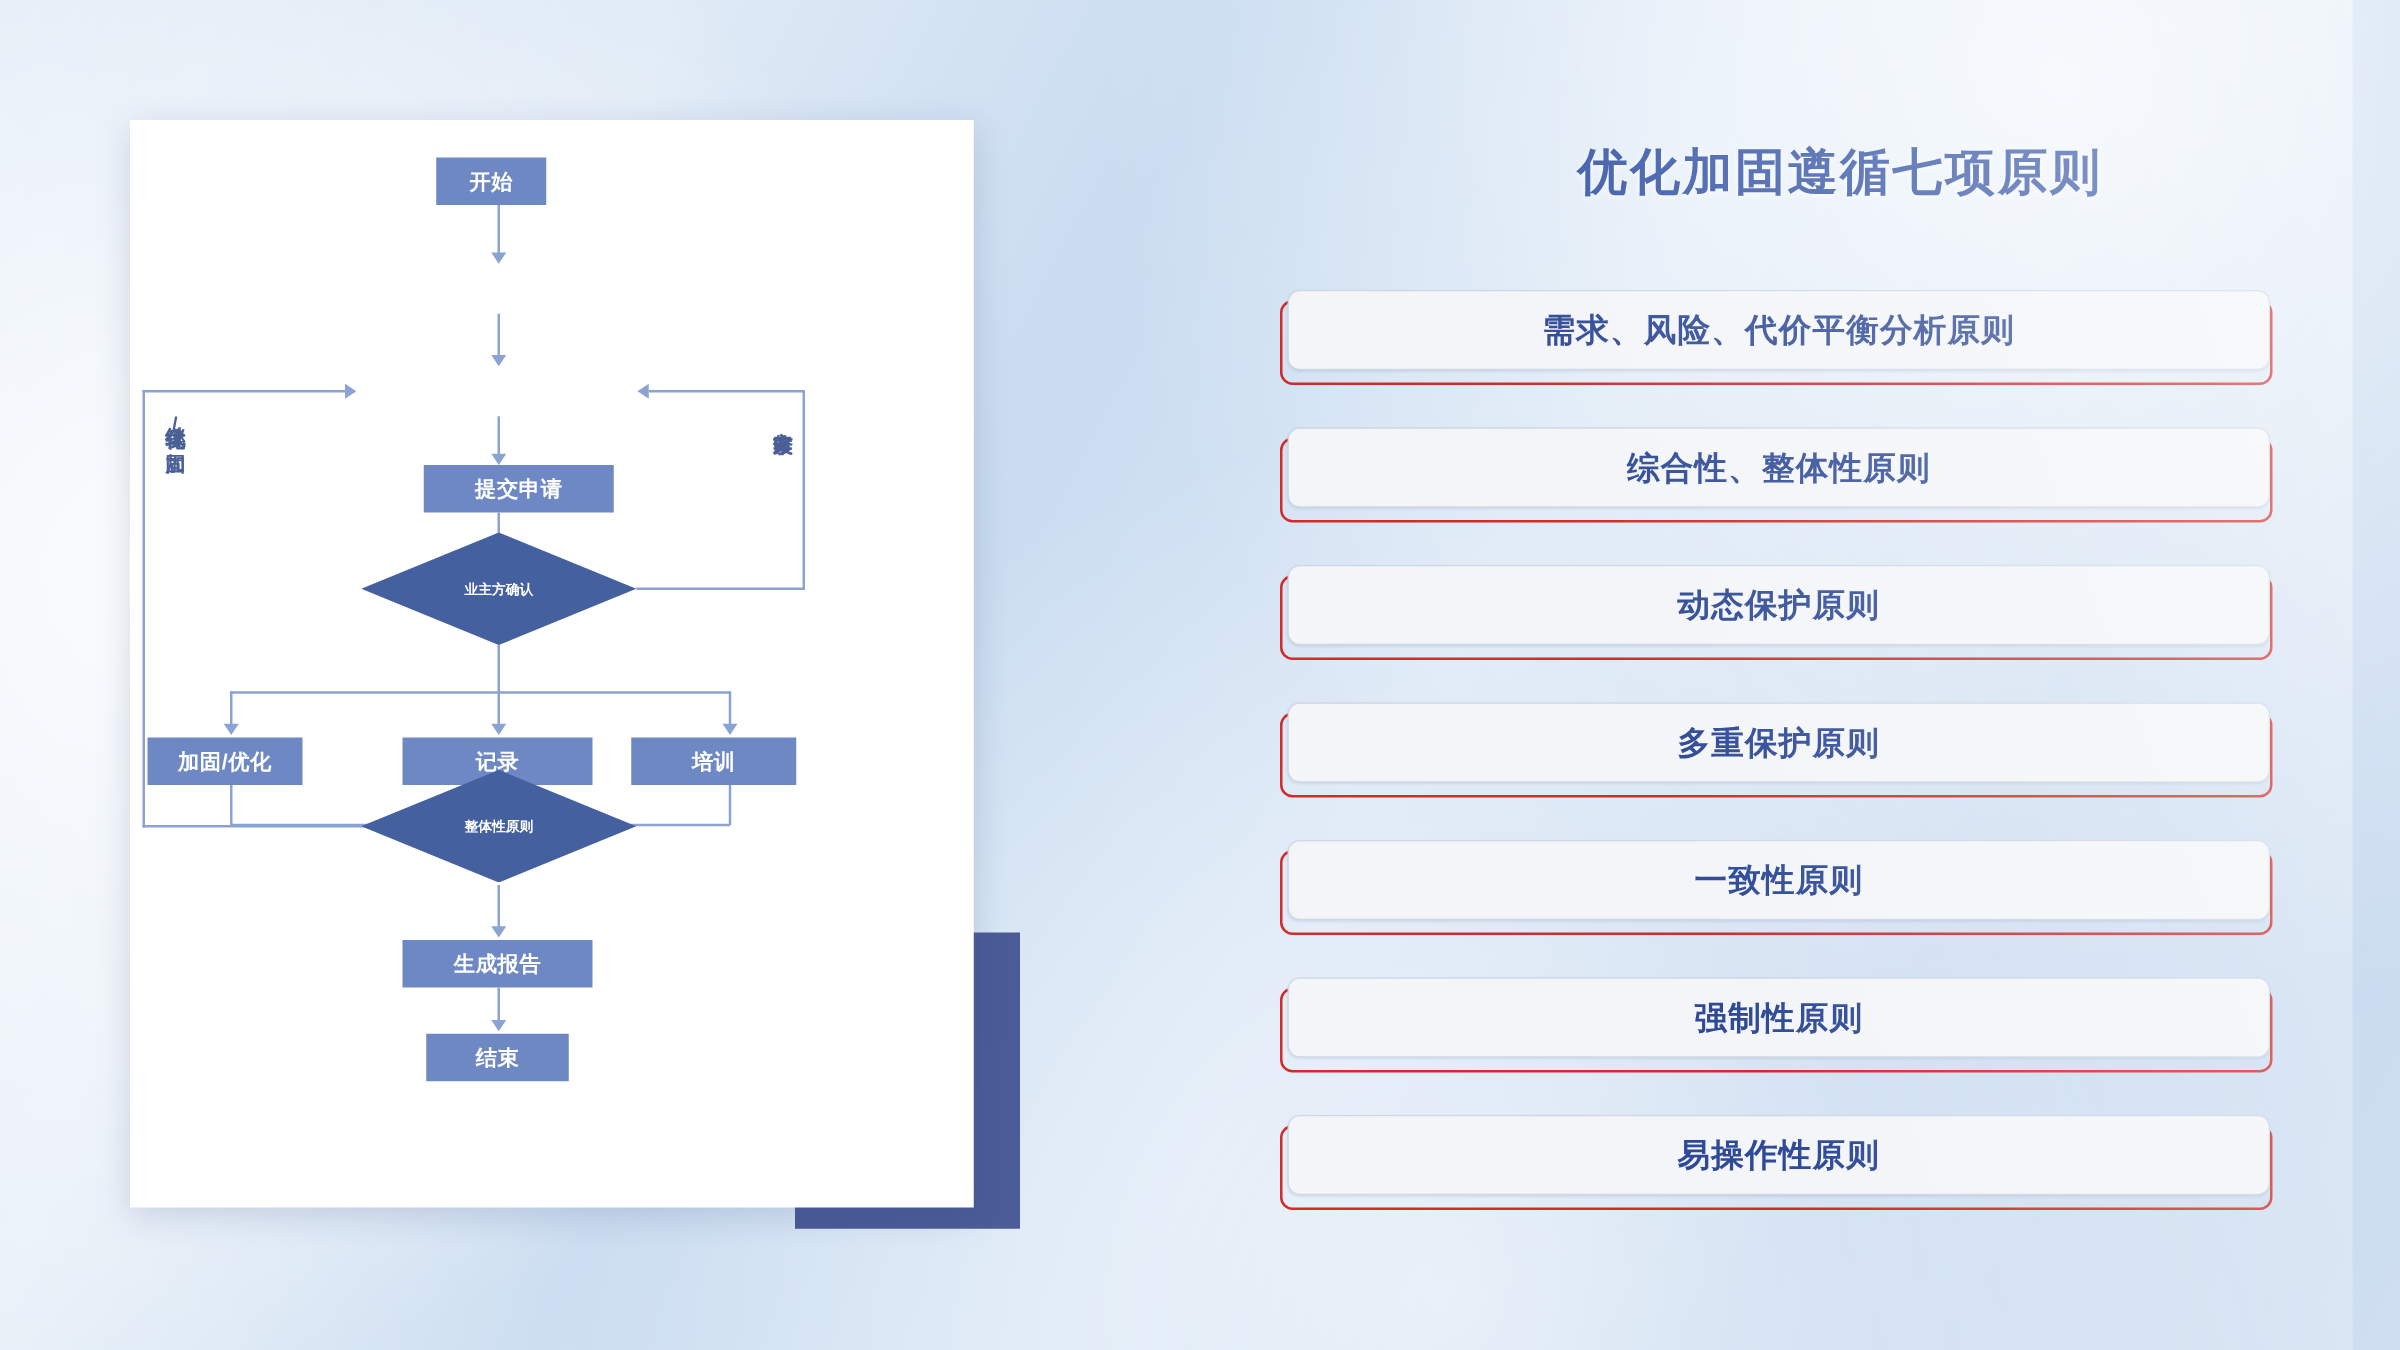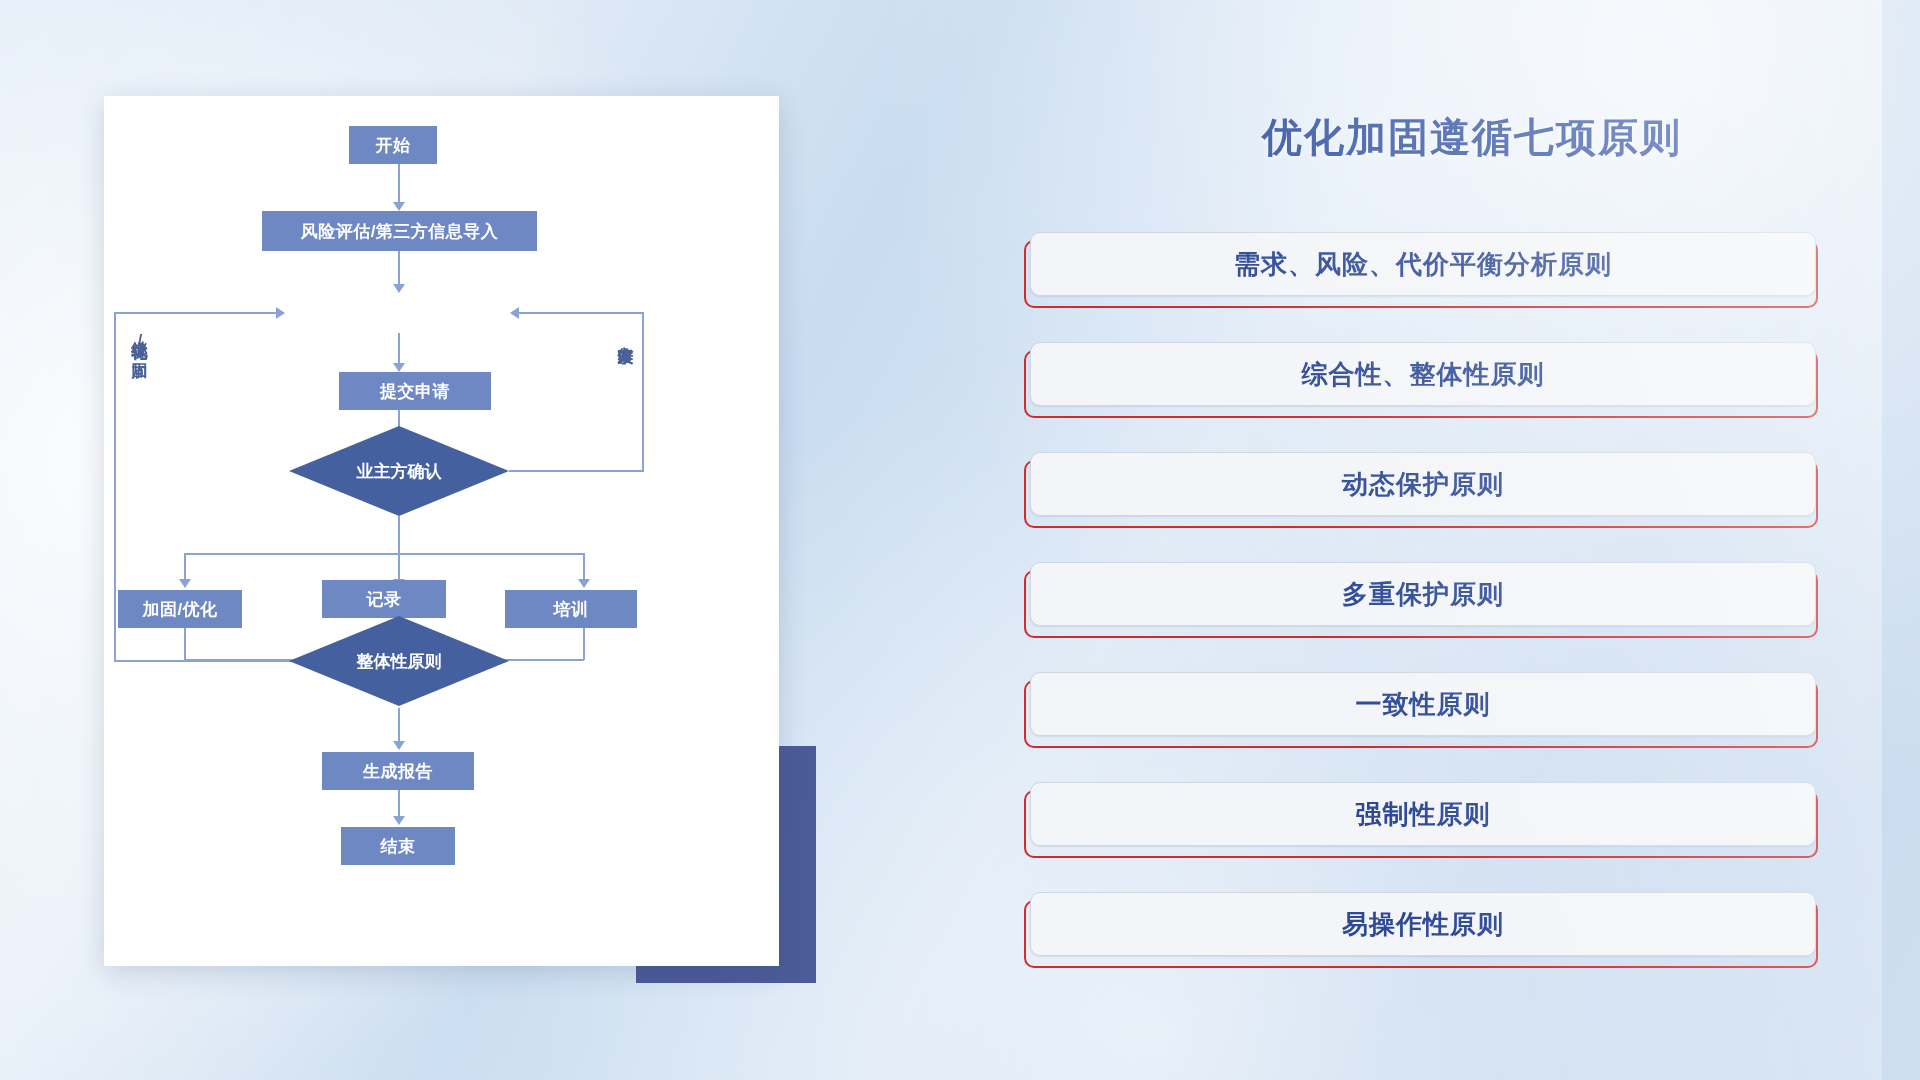--- a/index.html
+++ b/index.html
@@ -96,21 +96,21 @@
   }
   .diamond-shape {
     position: absolute;
     inset: 0;
     background: #44609f;
     clip-path: polygon(50% 0%, 100% 50%, 50% 100%, 0% 50%);
   }
   .diamond-label {
     position: relative;
     color: #ffffff;
-    font-size: 17px;
+    font-size: 11px;
     font-weight: bold;
     white-space: nowrap;
   }
 
   .vline {
     position: absolute;
     width: 2px;
     background: #8aa3d2;
   }
   .hline {
@@ -220,23 +220,20 @@
   <div class="flow-card">
     <div class="flow-inner">
 
       <div class="node" style="left:245px; top:30px; width:88px; height:38px;">
         <span>开始</span>
       </div>
 
       <div class="vline" style="left:294px; top:68px; height:40px;"></div>
       <div class="arrow-down" style="left:289px; top:106px;"></div>
 
-      <div class="node" style="left:158px; top:115px; width:275px; height:40px;">
-        <span>风险评估/第三方信息导入</span>
-      </div>
 
       <div class="vline" style="left:294px; top:155px; height:36px;"></div>
       <div class="arrow-down" style="left:289px; top:188px;"></div>
 
 
       <div class="vline" style="left:294px; top:237px; height:32px;"></div>
       <div class="arrow-down" style="left:289px; top:267px;"></div>
 
       <div class="node" style="left:235px; top:276px; width:152px; height:38px;">
         <span>提交申请</span>
@@ -268,21 +265,21 @@
       <div class="vline" style="left:294px; top:457px; height:28px;"></div>
       <div class="vline" style="left:479px; top:457px; height:28px;"></div>
       <div class="arrow-down" style="left:75px; top:483px;"></div>
       <div class="arrow-down" style="left:289px; top:483px;"></div>
       <div class="arrow-down" style="left:474px; top:483px;"></div>
 
       <div class="node" style="left:14px; top:494px; width:124px; height:38px;">
         <span>加固/优化</span>
       </div>
 
-      <div class="node" style="left:218px; top:484px; width:124px; height:38px;">
+      <div class="node" style="left:218px; top:494px; width:152px; height:38px;">
         <span>记录</span>
       </div>
 
       <div class="node" style="left:401px; top:494px; width:132px; height:38px;">
         <span>培训</span>
       </div>
 
       <div class="vline" style="left:80px; top:532px; height:32px;"></div>
       <div class="vline" style="left:294px; top:532px; height:32px;"></div>
       <div class="vline" style="left:479px; top:532px; height:32px;"></div>

